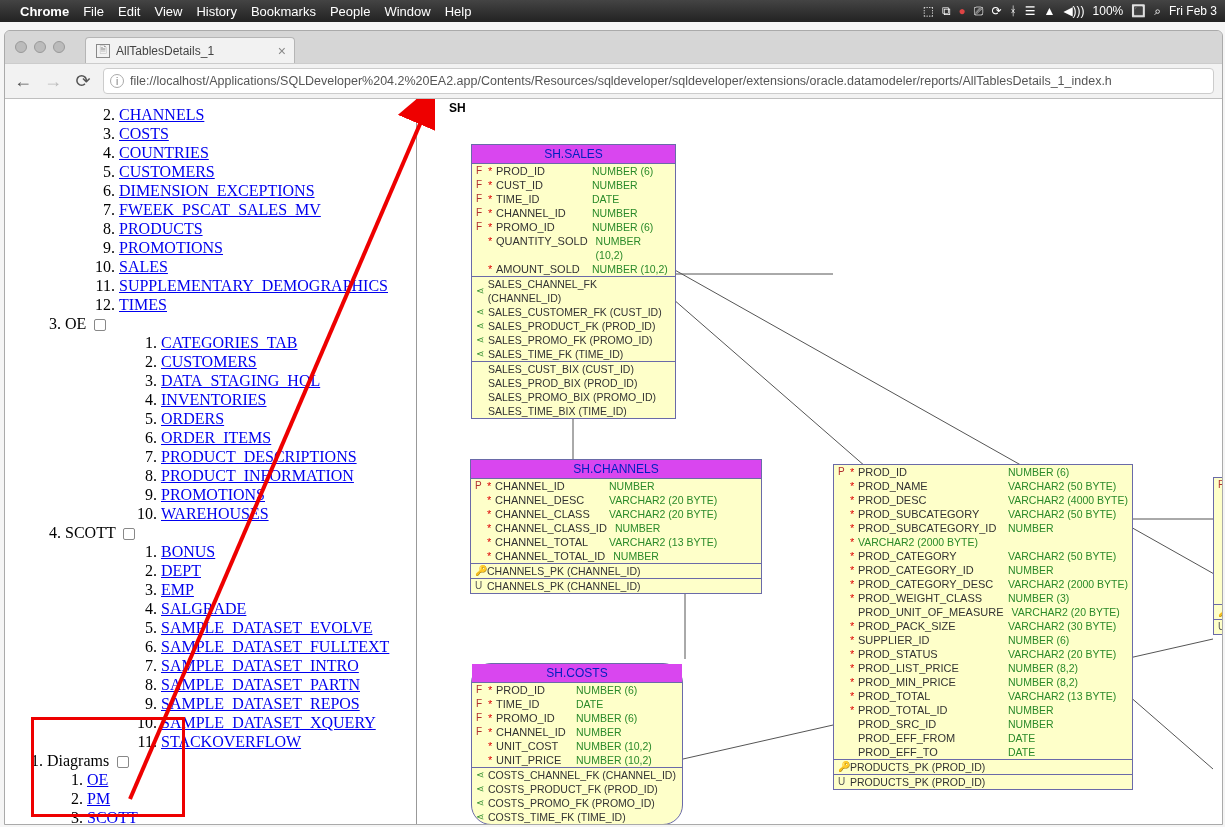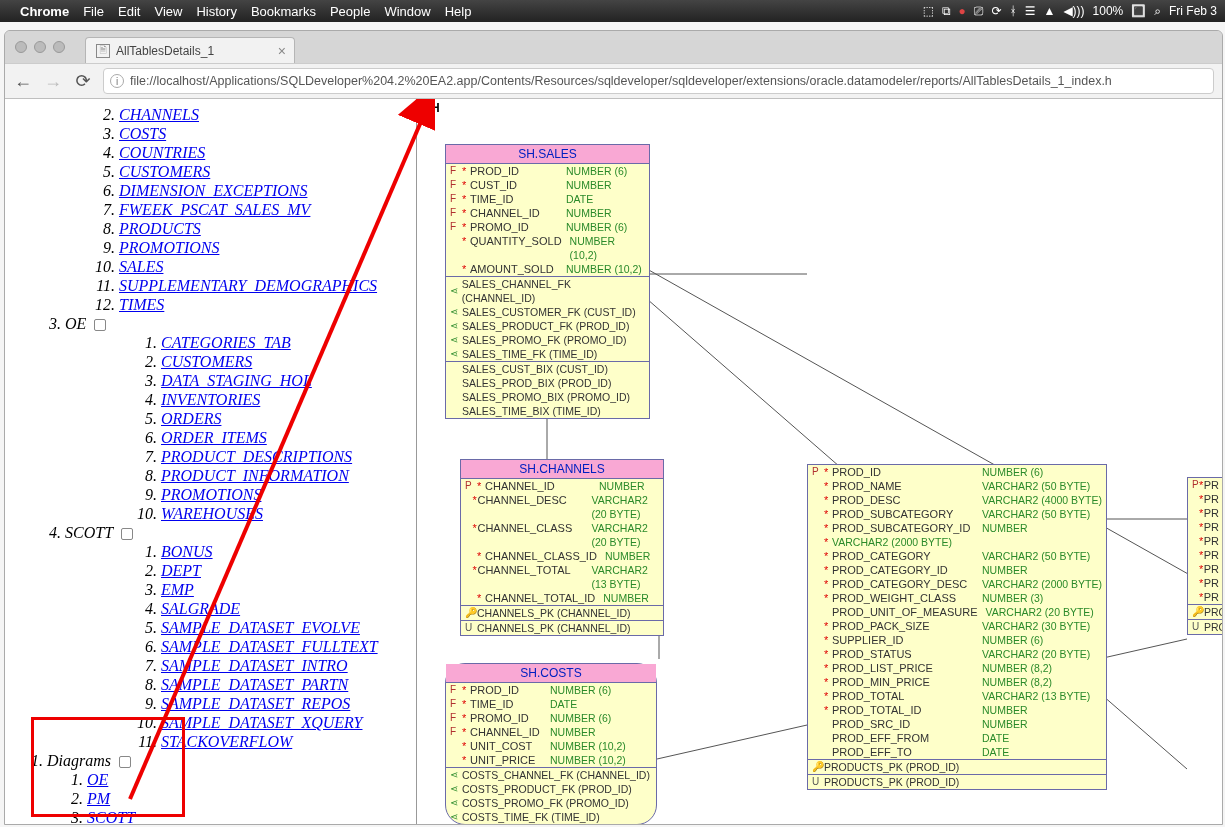--- a/index.html
+++ b/index.html
@@ -28,32 +28,32 @@
 
 
 .content { position: absolute; top: 68px; left: 0; right: 0; bottom: 0; background: #fff; overflow: hidden; }
 .splitpane { display: flex; height: 100%; }
 .leftnav { width: 412px; border-right: 1px solid #999; padding: 6px 0 0 0; overflow: hidden; font-family: "Times New Roman", serif; font-size: 16px; color: #000; }
 .leftnav ol { list-style: decimal; }
 .leftnav a { color: #0000EE; text-decoration: underline; }
 .lvl0 { padding-left: 60px; }
 .lvl1 { padding-left: 114px; }
 .lvl2 { padding-left: 96px; }
-.leftnav li { margin: 1px 0; font-style: italic; }
+.leftnav li { margin: 1px 0; }
 .cb { display:inline-block; width:12px; height:12px; border:1px solid #888; border-radius:2px; vertical-align:middle; margin-left:4px;}
 
 
 .redbox { position: absolute; border: 3px solid #e00; }
 .arrow-svg { position: absolute; pointer-events:none; }
 
 
-.diagram { flex: 1; position: relative; background: #fff; font-family: Arial, sans-serif; font-size: 11px; }
+.diagram { flex: 1; position: relative; background: #fff; font-family: Arial, sans-serif; font-size: 11px; margin-left: 26px; }
 .schema-label { position:absolute; top:2px; left:6px; font-weight:bold; font-size:12px; }
 .erd-table { position: absolute; background: #feffc9; border: 1px solid #6a6aa8; font-size: 11px; }
-.erd-table .thead { background: #f9a8d4; color: #0020c0; text-align: center; font-size: 12px; padding: 2px 14px; border-bottom: 1px solid #6a6aa8; }
+.erd-table .thead { background: #d946ef; color: #0020c0; text-align: center; font-size: 12px; padding: 2px 14px; border-bottom: 1px solid #6a6aa8; }
 .erd-table .tbody { }
 .erd-row { display: flex; padding: 0 4px; color: #333; line-height: 14px; }
 .erd-row .keycol { width: 12px; color: #b03030; font-size: 10px; }
 .erd-row .star { color: #d00; width: 8px; }
 .erd-row .colname { flex: 0 0 auto; color: #333; padding-right: 8px; }
 .erd-row .coltype { color: #2a8a2a; font-size: 10.5px; }
 .sect-sep { border-top: 1px solid #6a6aa8; }
 .fkrow { display:flex; align-items:center; padding:0 4px; line-height:14px; color:#333; font-size:10.5px;}
 .fkrow .ic { color:#2a8a2a; width:12px; font-size:10px;}
 .fkrow .ic-u { color:#555; width:12px; font-size:10px;}
@@ -242,21 +242,21 @@
             <div class="fkrow"><span class="ic">⋖</span>SALES_CUSTOMER_FK (CUST_ID)</div>
             <div class="fkrow"><span class="ic">⋖</span>SALES_PRODUCT_FK (PROD_ID)</div>
             <div class="fkrow"><span class="ic">⋖</span>SALES_PROMO_FK (PROMO_ID)</div>
             <div class="fkrow"><span class="ic">⋖</span>SALES_TIME_FK (TIME_ID)</div>
             <div class="sect-sep"></div>
             <div class="fkrow"><span class="ic-u"></span>SALES_CUST_BIX (CUST_ID)</div>
             <div class="fkrow"><span class="ic-u"></span>SALES_PROD_BIX (PROD_ID)</div>
             <div class="fkrow"><span class="ic-u"></span>SALES_PROMO_BIX (PROMO_ID)</div>
             <div class="fkrow"><span class="ic-u"></span>SALES_TIME_BIX (TIME_ID)</div>
           </div>
-        <div class="erd-table" id="tbl-channels" style="left:43px; top:360px; width:204px;">
+        <div class="erd-table" id="tbl-channels" style="left:27px; top:360px; width:292px;">
             <div class="thead">SH.CHANNELS</div>
             <div class="tbody">
               <div class="erd-row">
                 <span class="keycol">P</span>
                 <span class="star">*</span>
                 <span class="colname" style="min-width:114px">CHANNEL_ID</span>
                 <span class="coltype">NUMBER</span>
               </div>
               <div class="erd-row">
                 <span class="keycol"></span>

